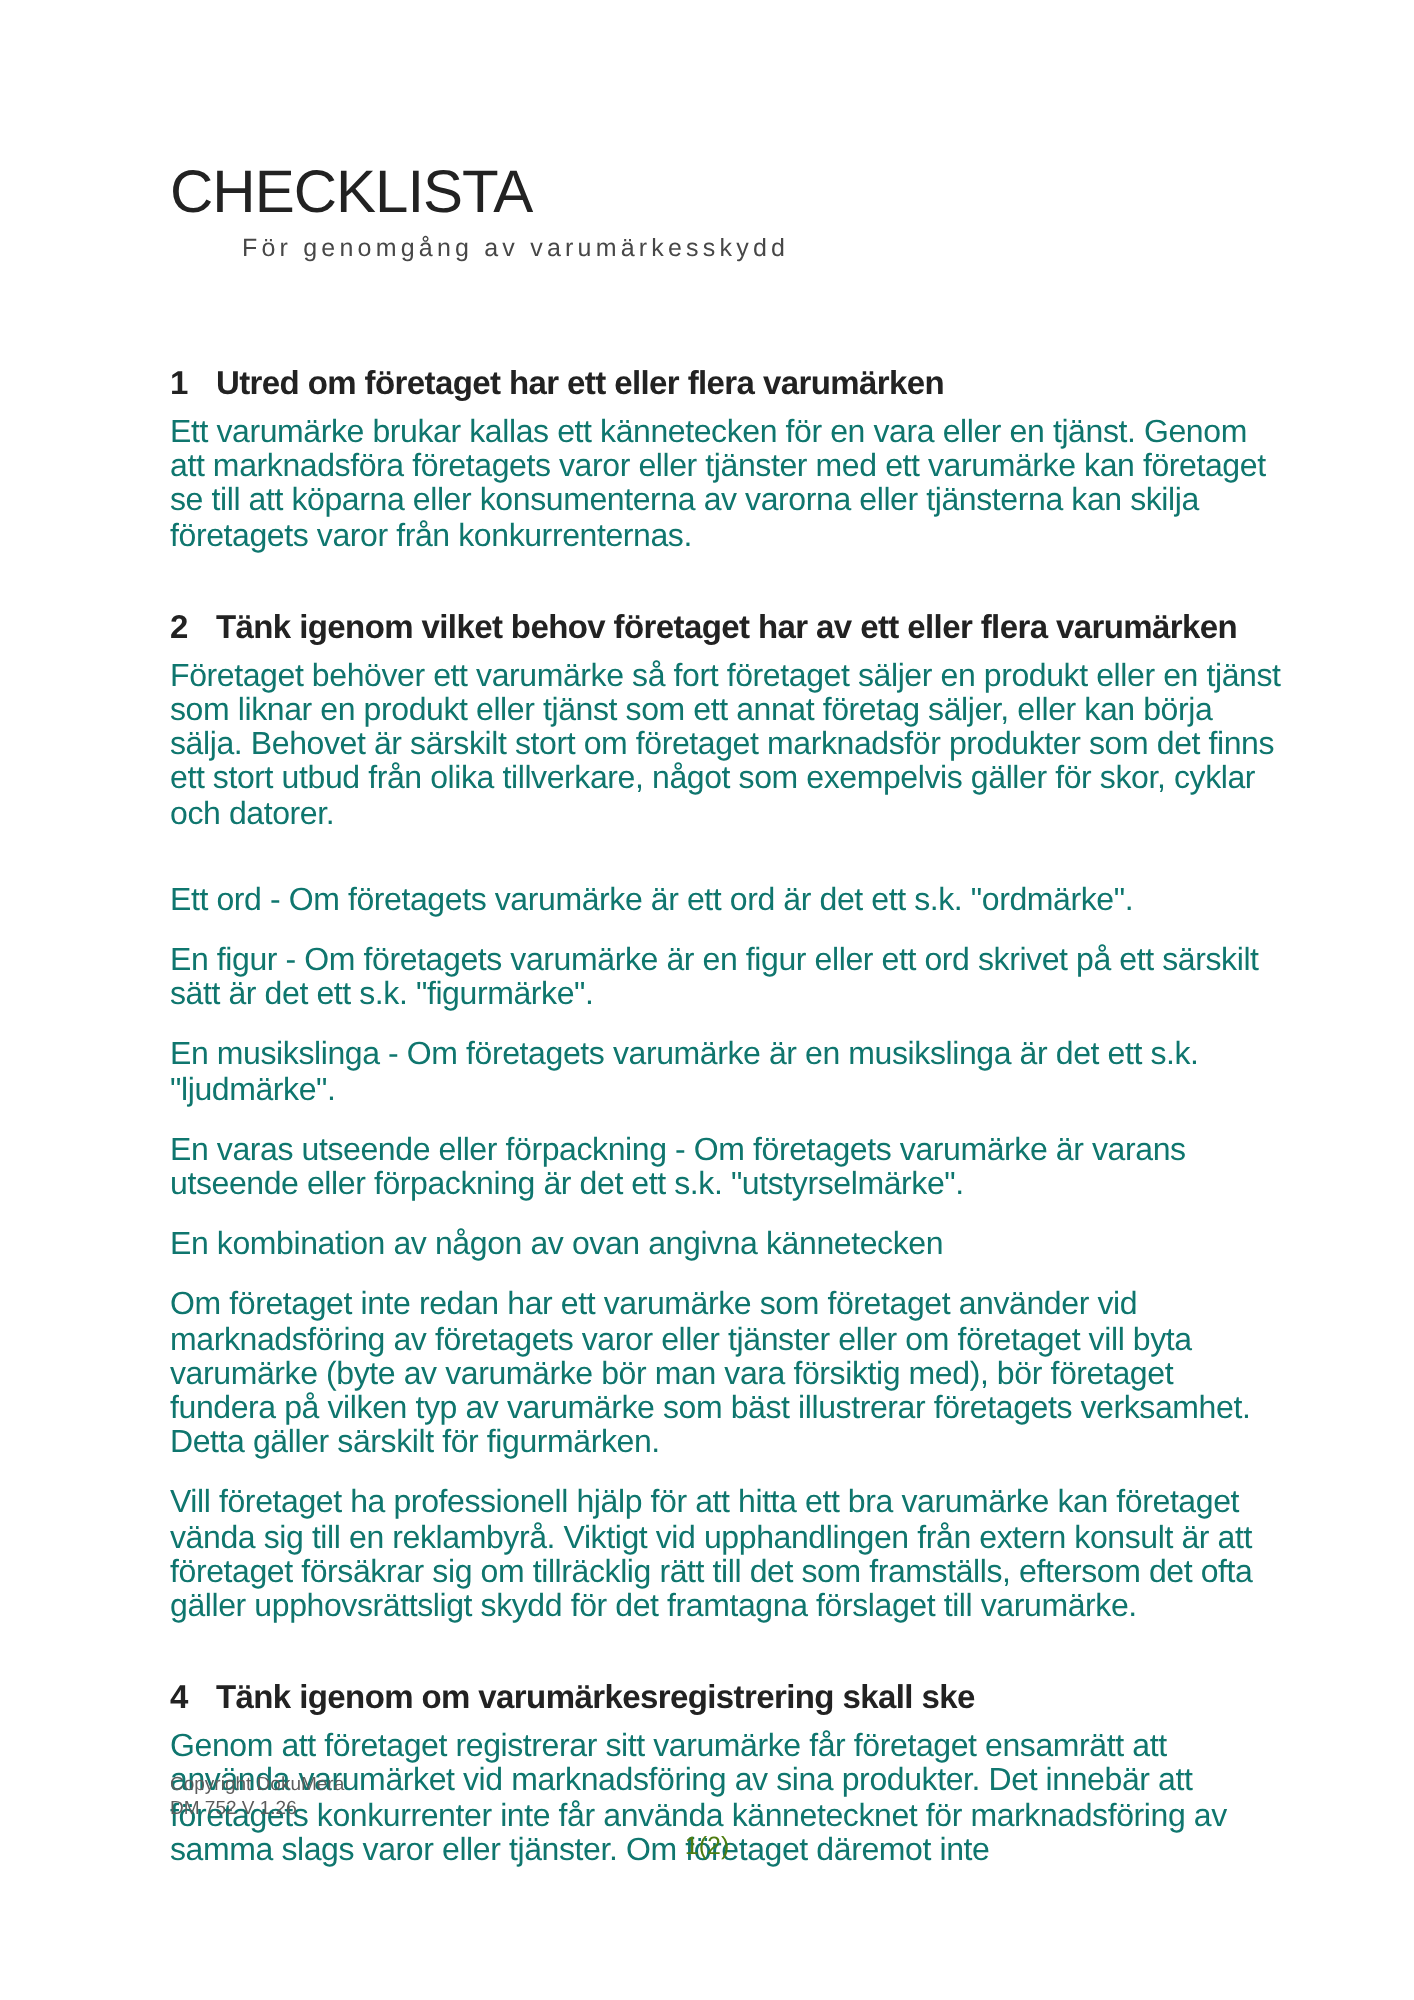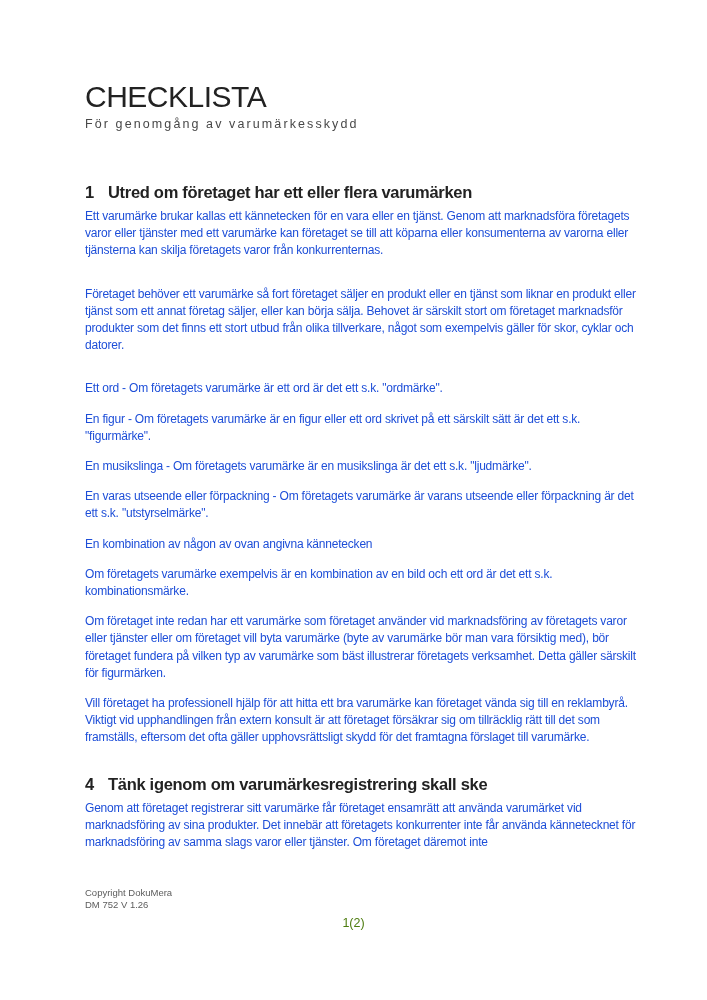--- a/index.html
+++ b/index.html
@@ -29,20 +29,21 @@
     letter-spacing: -0.5px;
     line-height: 33px;
     color: #222222;
   }
   .doc-subtitle {
     margin-top: 3px;
     font-size: 12.5px;
     letter-spacing: 2.1px;
     line-height: 17px;
     color: #474747;
+    margin-left: 36px;
   }
   #sections-root {
     margin-top: 48px;
     width: 556px;
   }
   .section { margin-top: 26px; }
   .section:first-child { margin-top: 0; }
   .section-heading {
     margin: 0 0 4px 0;
     font-size: 16.5px;
@@ -50,24 +51,24 @@
     letter-spacing: -0.3px;
     line-height: 23px;
     color: #222222;
   }
   .section-number {
     display: inline-block;
     width: 23px;
   }
   .para {
     margin: 0 0 13px 0;
-    font-size: 12px;
+    font-size: 16px;
     letter-spacing: -0.2px;
     line-height: 17.2px;
-    color: #1d4ed8;
+    color: #0f766e;
   }
   .para:last-child { margin-bottom: 0; }
   .page-number {
     position: absolute;
     left: 0;
     right: 0;
     top: 916px;
     text-align: center;
     font-size: 12.5px;
     color: #4d7c0f;
@@ -89,29 +90,29 @@
     <h1 class="doc-title">CHECKLISTA</h1>
     <div class="doc-subtitle">För genomgång av varumärkesskydd</div>
   </header>
 
   <main id="sections-root">
       <section class="section">
         <h2 class="section-heading"><span class="section-number">1</span><span>Utred om företaget har ett eller flera varumärken</span></h2>
         <p class="para">Ett varumärke brukar kallas ett kännetecken för en vara eller en tjänst. Genom att marknadsföra företagets varor eller tjänster med ett varumärke kan företaget se till att köparna eller konsumenterna av varorna eller tjänsterna kan skilja företagets varor från konkurrenternas.</p>
       </section>
       <section class="section">
+        <h2 class="section-heading"><span class="section-number">2</span><span>Tänk igenom vilket behov företaget har av ett eller flera varumärken</span></h2>
         <p class="para">Företaget behöver ett varumärke så fort företaget säljer en produkt eller en tjänst som liknar en produkt eller tjänst som ett annat företag säljer, eller kan börja sälja. Behovet är särskilt stort om företaget marknadsför produkter som det finns ett stort utbud från olika tillverkare, något som exempelvis gäller för skor, cyklar och datorer.</p>
       </section>
       <section class="section">
         <p class="para">Ett ord - Om företagets varumärke är ett ord är det ett s.k. "ordmärke".</p>
         <p class="para">En figur - Om företagets varumärke är en figur eller ett ord skrivet på ett särskilt sätt är det ett s.k. "figurmärke".</p>
         <p class="para">En musikslinga - Om företagets varumärke är en musikslinga är det ett s.k. "ljudmärke".</p>
         <p class="para">En varas utseende eller förpackning - Om företagets varumärke är varans utseende eller förpackning är det ett s.k. "utstyrselmärke".</p>
         <p class="para">En kombination av någon av ovan angivna kännetecken</p>
-        <p class="para">Om företagets varumärke exempelvis är en kombination av en bild och ett ord är det ett s.k. kombinationsmärke.</p>
         <p class="para">Om företaget inte redan har ett varumärke som företaget använder vid marknadsföring av företagets varor eller tjänster eller om företaget vill byta varumärke (byte av varumärke bör man vara försiktig med), bör företaget fundera på vilken typ av varumärke som bäst illustrerar företagets verksamhet. Detta gäller särskilt för figurmärken.</p>
         <p class="para">Vill företaget ha professionell hjälp för att hitta ett bra varumärke kan företaget vända sig till en reklambyrå. Viktigt vid upphandlingen från extern konsult är att företaget försäkrar sig om tillräcklig rätt till det som framställs, eftersom det ofta gäller upphovsrättsligt skydd för det framtagna förslaget till varumärke.</p>
       </section>
       <section class="section">
         <h2 class="section-heading"><span class="section-number">4</span><span>Tänk igenom om varumärkesregistrering skall ske</span></h2>
         <p class="para">Genom att företaget registrerar sitt varumärke får företaget ensamrätt att använda varumärket vid marknadsföring av sina produkter. Det innebär att företagets konkurrenter inte får använda kännetecknet för marknadsföring av samma slags varor eller tjänster. Om företaget däremot inte</p>
       </section>
     </main>
 
   <div class="page-number">1(2)</div>

